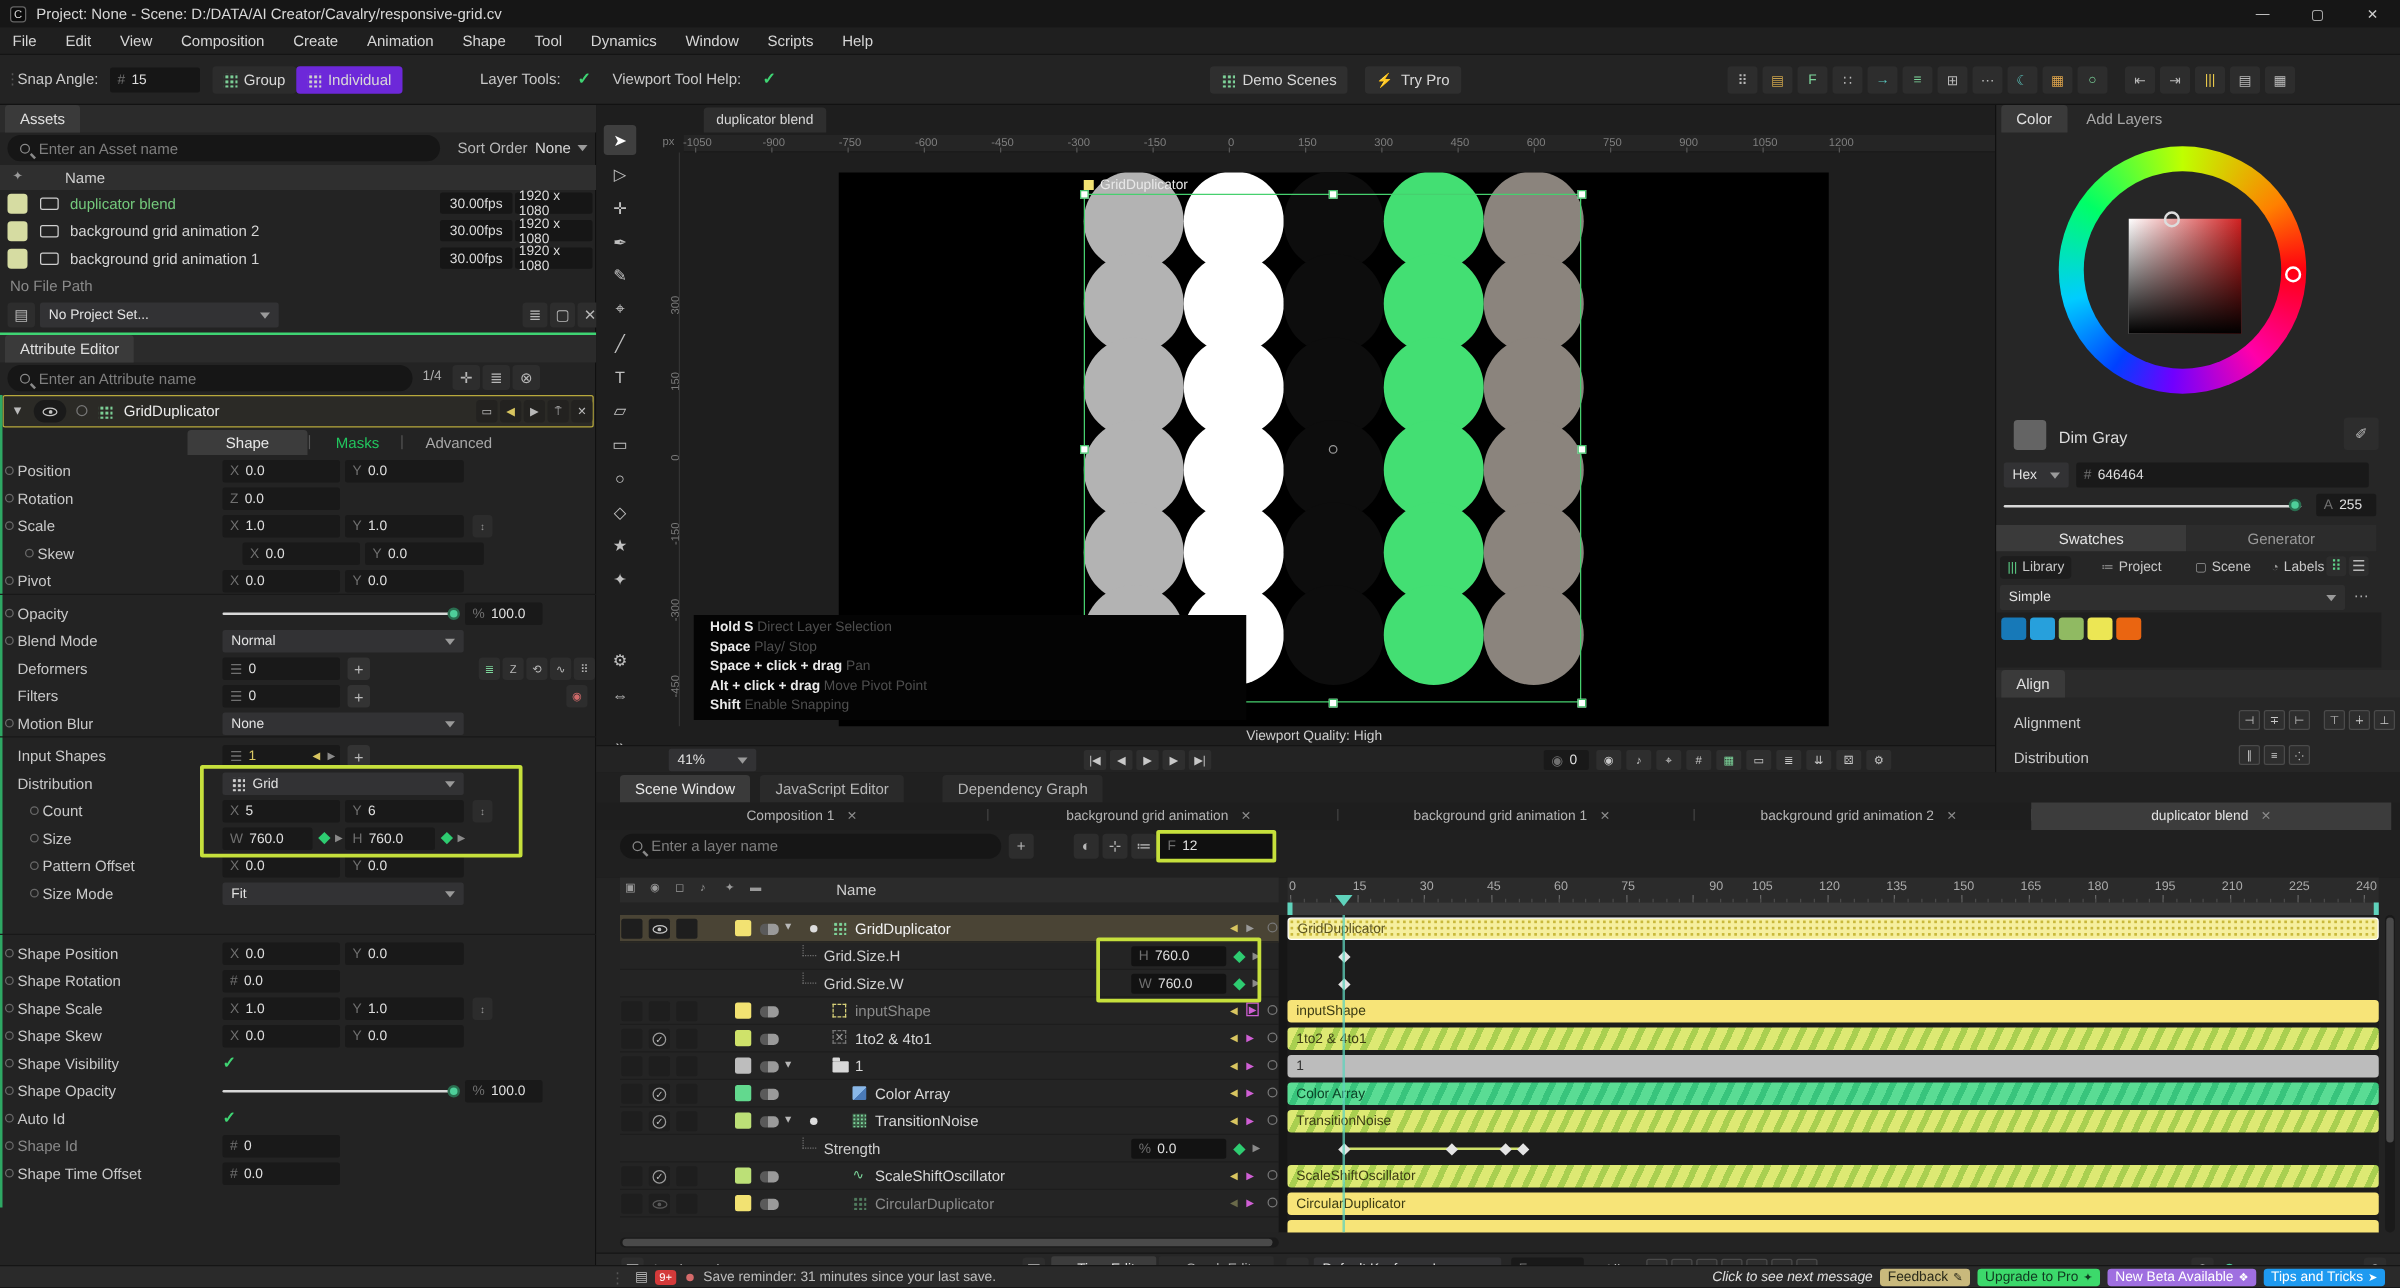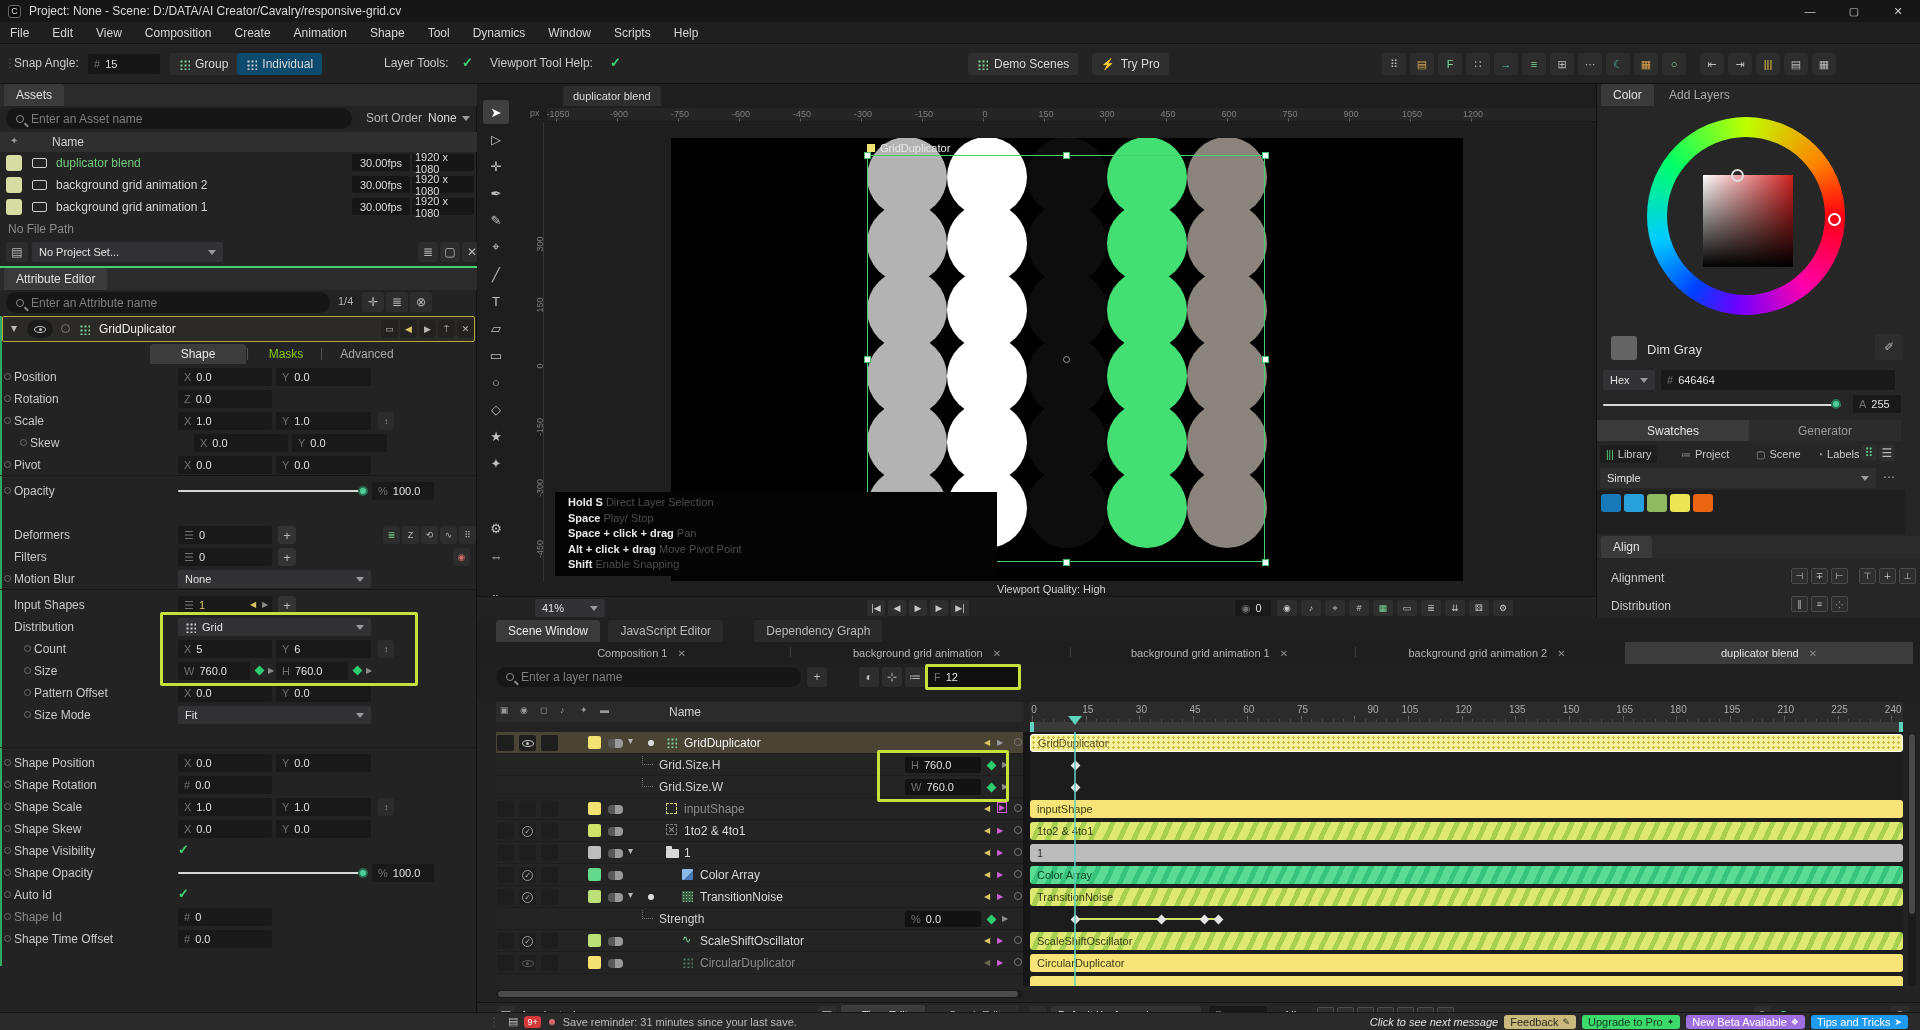--- a/index.html
+++ b/index.html
@@ -133,21 +133,21 @@
       <div class="abs tb-label" style="left: 14px; top: 12px;">Snap Angle:</div>
       <div class="abs field" style="left: 88px; top: 10px; width: 72px; height: 20px;">
         <div class="p">#</div>
         <div>15</div>
       </div>
       <div class="abs row" style="left: 170px; top: 9px; height: 22px;">
         <div class="segbtn" style="background: rgb(44, 44, 44); border-radius: 3px;">
           <div class="dots9 green"></div>
           <div>Group</div>
         </div>
-        <div class="segbtn" style="background: #0c4a6e; border-radius: 3px;">
+        <div class="segbtn" style="background: #6d28d9; border-radius: 3px;">
           <div class="dots9"></div>
           <div>Individual</div>
         </div>
       </div>
       <div class="abs tb-label" style="left: 384px; top: 12px;">Layer Tools:</div>
       <div class="abs check" style="left: 462px; top: 11px;">✓</div>
       <div class="abs tb-label" style="left: 490px; top: 12px;">Viewport Tool Help:</div>
       <div class="abs check" style="left: 610px; top: 11px;">✓</div>
       <div class="abs pill-btn" style="left: 968px; top: 9px; height: 22px;">
         <div class="dots9 green"></div>
@@ -241,21 +241,21 @@
         <div class="abs" style="left: 58px; top: 7px; width: 9px; height: 9px; border: 1px solid rgb(119, 119, 119); border-radius: 50%;"></div>
         <div class="abs dots9 green" style="left: 76px; top: 7px;"></div>
         <div class="abs" style="left: 96px; top: 5px; color: rgb(236, 236, 236); font-size: 12px;">GridDuplicator</div>
         <div class="abs icon-btn" style="left: 378px; top: 3px; width: 17px; height: 18px; font-size: 9px; background: rgb(35, 34, 32);">▭</div>
         <div class="abs icon-btn" style="left: 397px; top: 3px; width: 17px; height: 18px; font-size: 9px; background: rgb(35, 34, 32); color: rgb(216, 197, 96);">◀</div>
         <div class="abs icon-btn" style="left: 416px; top: 3px; width: 17px; height: 18px; font-size: 9px; background: rgb(35, 34, 32);">▶</div>
         <div class="abs icon-btn" style="left: 435px; top: 3px; width: 17px; height: 18px; font-size: 9px; background: rgb(35, 34, 32);">⍑</div>
         <div class="abs icon-btn" style="left: 454px; top: 3px; width: 17px; height: 18px; font-size: 9px; background: rgb(35, 34, 32);">✕</div>
       </div>
       <div class="abs" style="left: 150px; top: 260px; width: 96px; height: 20px; display: flex; align-items: center; justify-content: center; background: rgb(60, 60, 60); color: rgb(232, 232, 232); border-radius: 3px 3px 0px 0px; font-size: 12px;">Shape</div>
-      <div class="abs" style="left: 252px; top: 260px; width: 68px; height: 20px; display: flex; align-items: center; justify-content: center; background: transparent; color: #84cc16; border-radius: 3px 3px 0px 0px; font-size: 12px;">Masks</div>
+      <div class="abs" style="left: 252px; top: 260px; width: 68px; height: 20px; display: flex; align-items: center; justify-content: center; background: transparent; color: #22c55e; border-radius: 3px 3px 0px 0px; font-size: 12px;">Masks</div>
       <div class="abs" style="left: 246px; top: 262px; color: rgb(85, 85, 85);">|</div>
       <div class="abs" style="left: 326px; top: 260px; width: 82px; height: 20px; display: flex; align-items: center; justify-content: center; background: transparent; color: rgb(168, 168, 168); border-radius: 3px 3px 0px 0px; font-size: 12px;">Advanced</div>
       <div class="abs" style="left: 320px; top: 262px; color: rgb(85, 85, 85);">|</div>
       <div class="abs" style="left: 0px; top: 232px; width: 2px; height: 650px; background: rgb(46, 168, 100);"></div>
       <div class="abs attr-row" style="left: 0px; top: 282px;">
         <div class="abs attr-dot" style="left: 4px;"></div>
         <div class="abs attr-label" style="left: 14px; color: rgb(201, 201, 201);">Position</div>
         <div class="abs afield" style="left: 178px; top: 2px; width: 94px; height: 18px;">
           <div class="p">X</div>
           <div>0.0</div>
@@ -312,20 +312,28 @@
       </div>
       <div class="abs sep-line" style="top: 391px;"></div>
       <div class="abs attr-row" style="left: 0px; top: 396px;">
         <div class="abs attr-dot" style="left: 4px;"></div>
         <div class="abs attr-label" style="left: 14px; color: rgb(201, 201, 201);">Opacity</div>
         <div class="abs slider-track" style="left: 178px; width: 187px;"></div>
         <div class="abs slider-knob" style="left: 358px;"></div>
         <div class="abs afield" style="left: 372px; top: 2px; width: 62px; height: 18px;">
           <div class="p">%</div>
           <div>100.0</div>
+        </div>
+      </div>
+      <div class="abs attr-row" style="left: 0px; top: 418px;">
+        <div class="abs attr-dot" style="left: 4px;"></div>
+        <div class="abs attr-label" style="left: 14px; color: rgb(201, 201, 201);">Blend Mode</div>
+        <div class="abs dd" style="left: 178px; top: 2px; width: 193px; height: 18px;">
+          <div>Normal</div>
+          <div class="caret"></div>
         </div>
       </div>
       <div class="abs attr-row" style="left: 0px; top: 440px;">
         <div class="abs attr-label" style="left: 14px; color: rgb(201, 201, 201);">Deformers</div>
         <div class="abs afield" style="left: 178px; top: 2px; width: 94px; height: 18px;">
           <div class="p">☰</div>
           <div>0</div>
         </div>
         <div class="abs icon-btn" style="left: 278px; top: 2px; width: 18px; height: 18px; font-size: 13px; background: rgb(51, 51, 51);">+</div>
         <div class="abs icon-btn" style="left: 383px; top: 2px; width: 17px; height: 18px; font-size: 9px; color: rgb(124, 212, 154);">≣</div>

